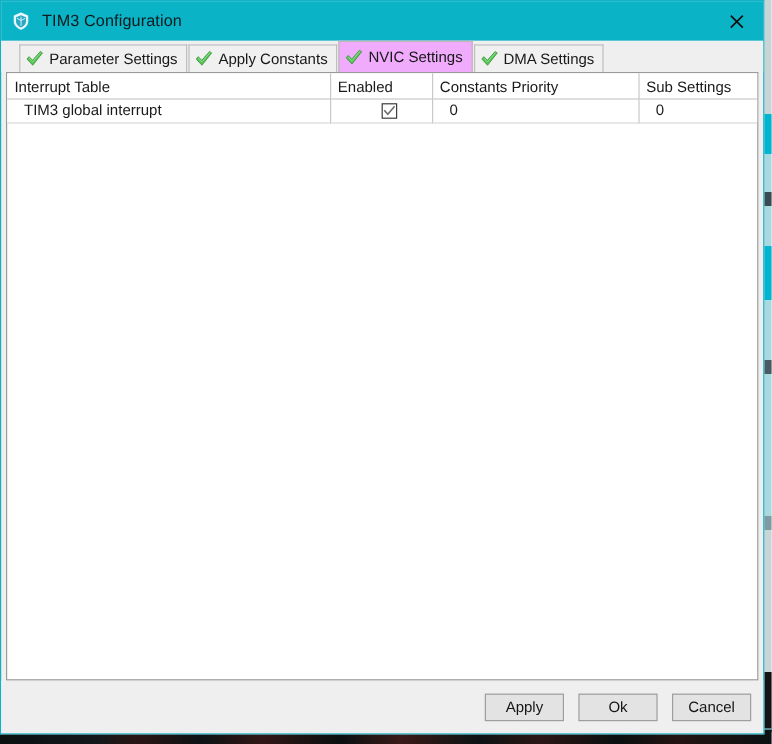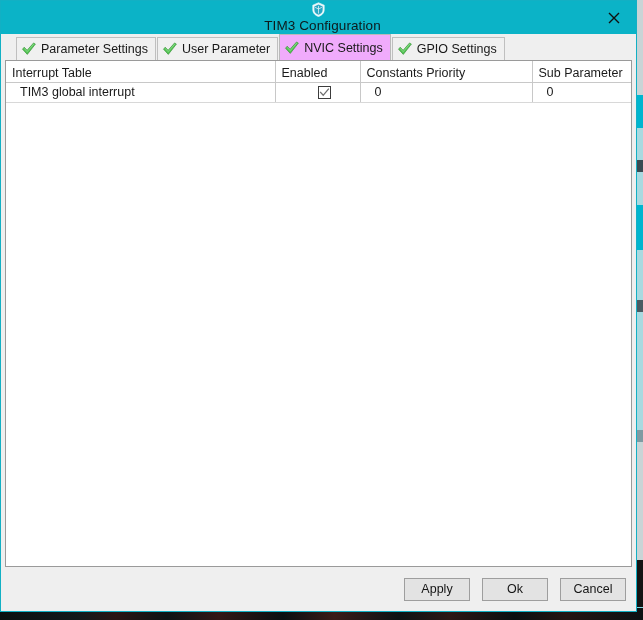--- a/index.html
+++ b/index.html
@@ -78,21 +78,20 @@
   
   #titlebar {
     height: 33px;
     min-height: 33px;
     background: #0bb3c7;
     display: flex;
     align-items: center;
     padding: 0 0 0 8px;
     box-sizing: border-box;
     position: relative;
-    flex-direction: column;
   }
   #titlebar .shield {
     width: 17px;
     height: 17px;
     flex: 0 0 auto;
     margin-right: 9px;
     display: block;
   }
   #titlebar .title-text {
     font-size: 13.5px;
@@ -287,56 +286,56 @@
         <path d="M3.2 7.4 L6.2 10.6 L13.1 2.6" fill="none" stroke="#8ee08e" stroke-width="0.8"></path>
       </svg>
       <span class="tab-label">Parameter Settings</span>
     </div>
 
     <div class="tab">
       <svg class="check" viewBox="0 0 16 16">
         <path d="M1.5 8.2 L3.2 6.2 L6.1 9.3 L12.6 1.9 L14.4 3.1 L6.3 13.4 Z" fill="#55c455" stroke="#2e8b2e" stroke-width="0.6" stroke-linejoin="round"></path>
         <path d="M3.2 7.4 L6.2 10.6 L13.1 2.6" fill="none" stroke="#8ee08e" stroke-width="0.8"></path>
       </svg>
-      <span class="tab-label">User Parameter</span>
+      <span class="tab-label">Apply Constants</span>
     </div>
 
     <div class="tab active">
       <svg class="check" viewBox="0 0 16 16">
         <path d="M1.5 8.2 L3.2 6.2 L6.1 9.3 L12.6 1.9 L14.4 3.1 L6.3 13.4 Z" fill="#55c455" stroke="#2e8b2e" stroke-width="0.6" stroke-linejoin="round"></path>
         <path d="M3.2 7.4 L6.2 10.6 L13.1 2.6" fill="none" stroke="#8ee08e" stroke-width="0.8"></path>
       </svg>
       <span class="tab-label">NVIC Settings</span>
     </div>
 
-
     <div class="tab">
       <svg class="check" viewBox="0 0 16 16">
         <path d="M1.5 8.2 L3.2 6.2 L6.1 9.3 L12.6 1.9 L14.4 3.1 L6.3 13.4 Z" fill="#55c455" stroke="#2e8b2e" stroke-width="0.6" stroke-linejoin="round"></path>
         <path d="M3.2 7.4 L6.2 10.6 L13.1 2.6" fill="none" stroke="#8ee08e" stroke-width="0.8"></path>
       </svg>
-      <span class="tab-label">GPIO Settings</span>
-    </div>
+      <span class="tab-label">DMA Settings</span>
+    </div>
+
 
   </div>
 
   <div id="tablewrap">
     <table class="nvic">
       <colgroup>
         <col style="width:269px">
         <col style="width:85px">
         <col style="width:172px">
         <col style="width:103px">
       </colgroup>
       <thead>
         <tr>
           <th>Interrupt Table</th>
           <th>Enabled</th>
           <th>Constants Priority</th>
-          <th>Sub Parameter</th>
+          <th>Sub Settings</th>
         </tr>
       </thead>
       <tbody>
         <tr>
           <td class="cell-name">TIM3 global interrupt</td>
           <td class="cell-enabled">
             <span class="cbox">
               <svg width="11" height="11" viewBox="0 0 11 11">
                 <path d="M1.6 5.4 L4.2 8.3 L9.4 2.1" fill="none" stroke="#6e6e6e" stroke-width="1.3" stroke-linecap="square"></path>
               </svg>

